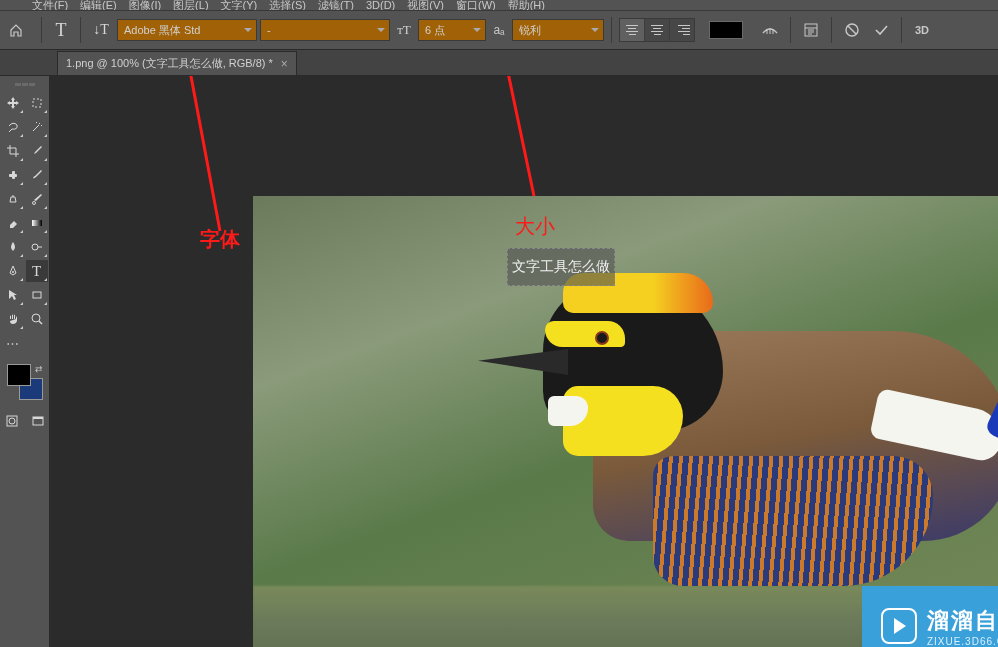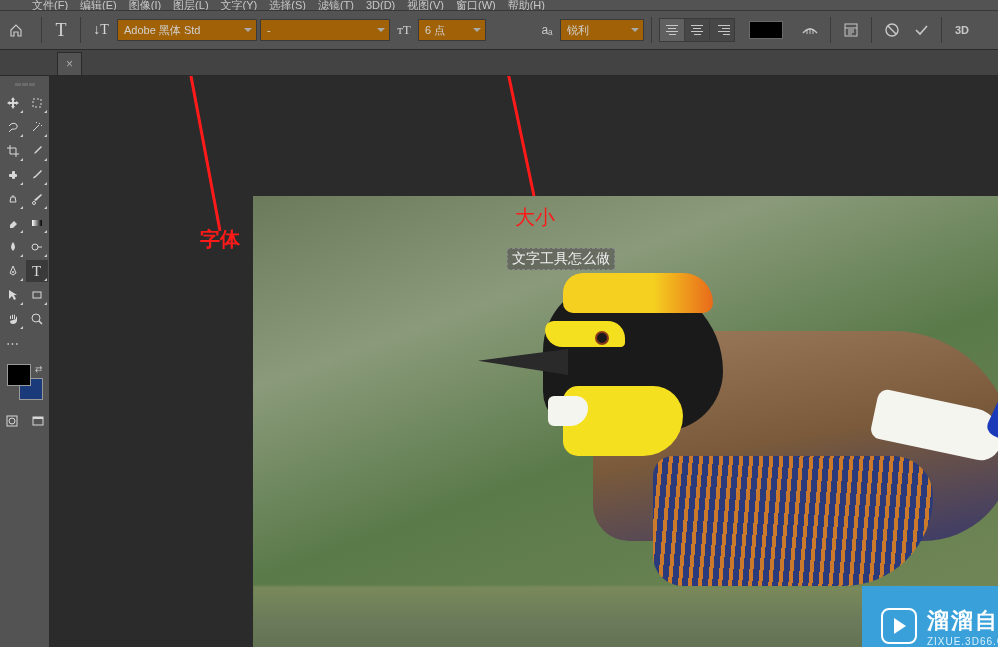--- a/index.html
+++ b/index.html
@@ -79,42 +79,41 @@
       display: flex;
       align-items: center;
       padding: 0 4px 0 6px;
       color: #d0d0d0;
       font-size: 11px;
       position: relative;
     }
     .dd-font { width: 140px; }
     .dd-style { width: 130px; }
     .dd-size { width: 68px; }
-    .dd-aa { width: 84px; }
+    .dd-aa { width: 92px; }
     .dd-arrow {
       position: absolute;
       right: 4px;
       width: 0; height: 0;
       border-left: 4px solid transparent;
       border-right: 4px solid transparent;
       border-top: 4px solid #aaa;
     }
     .tt-icon {
       font-family: Georgia, serif;
       font-size: 13px;
       color: #d0d0d0;
       width: 22px;
       text-align: center;
     }
     .aa-icon {
       font-size: 12px;
       color: #c8c8c8;
       width: 20px;
       text-align: center;
-      margin-left: 48px;
     }
     .align-group {
       display: flex;
       gap: 1px;
       border: 1px solid #3a3a3a;
       background: #3d3d3d;
     }
     .align-btn {
       width: 24px; height: 22px;
       background: #474747;
@@ -354,21 +353,21 @@
       filter: blur(1px);
     }
 
     
     .text-label {
       position: absolute;
       left: 254px; top: 52px;
       background: rgba(80,80,80,0.6);
       color: #f0f0f0;
       font-size: 14px;
-      padding: 1px 4px;
+      padding: 9px 4px;
       border: 1px dashed #888;
     }
 
     
     .arrow {
       position: absolute;
       z-index: 100;
     }
     .arrow svg { display: block; }
     .anno-text {
@@ -508,20 +507,21 @@
     <svg width="16" height="16" viewBox="0 0 16 16">
         <path d="M3 8 L7 12 L14 4" fill="none" stroke="#c8c8c8" stroke-width="1.6"></path>
       </svg>
   </div>
   <div class="opt-sep"></div>
   <div class="threed-btn">3D</div>
 </div>
 
 <div class="doc-tabs">
   <div class="doc-tab">
+    <span>1.png @ 100% (文字工具怎么做, RGB/8) *</span>
     <span class="tab-close">×</span>
   </div>
 </div>
 
 <div class="workspace">
 
   <div class="tools">
     <div class="tool-grip">
         <div class="grip-dot"></div>
         <div class="grip-dot"></div>
@@ -721,16 +721,16 @@
     <div class="arrow" style="left:440px; top:-40px;">
       <svg width="70" height="170">
           <defs>
             <marker id="ah2" markerWidth="10" markerHeight="10" refX="5" refY="5" orient="auto">
               <path d="M0 0 L10 5 L0 10 Z" fill="#ff1a1a"></path>
             </marker>
           </defs>
       <line x1="44" y1="160" x2="12" y2="8" stroke="#ff1a1a" stroke-width="3" marker-end="url(#ah2)"></line>
         </svg>
     </div>
-    <div class="anno-text" style="left:465px; top:128px;">大小</div>
+    <div class="anno-text" style="left:465px; top:137px;">大小</div>
   </div>
 
 </div>
 
 </body></html>

